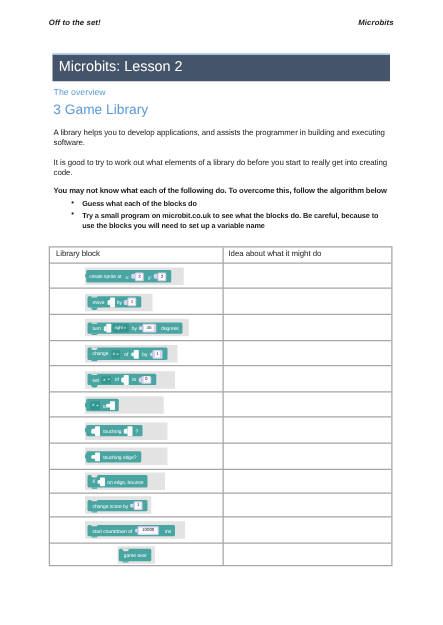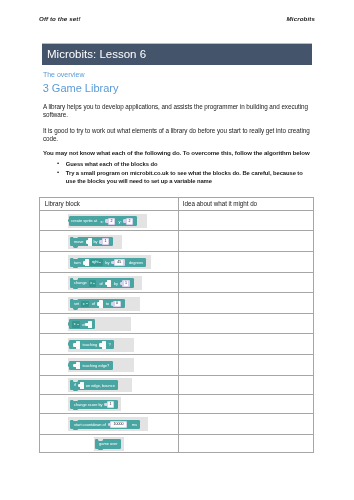--- a/index.html
+++ b/index.html
@@ -66,21 +66,21 @@
 </style>
 </head>
 <body>
 
 <div class="page">
   <div class="hdr">
     <span>Off to the set!</span>
     <span>Microbits</span>
   </div>
   <div class="titlebar">
-    <span>Microbits: Lesson 6</span>
+    <span>Microbits: Lesson 2</span>
   </div>
   <div class="overview">The overview</div>
   <div class="h1">3 Game Library</div>
   <div class="body p1">A library helps you to develop applications, and assists the programmer in building and executing software.</div>
   <div class="body p2">It is good to try to work out what elements of a library do before you start to really get into creating code.</div>
   <div class="body p3">You may not know what each of the following do. To overcome this, follow the algorithm below</div>
   <ul class="bullets">
     <li>Guess what each of the blocks do</li>
     <li>Try a small program on microbit.co.uk to see what the blocks do. Be careful, because to use the blocks you will need to set up a variable name</li>
   </ul>

